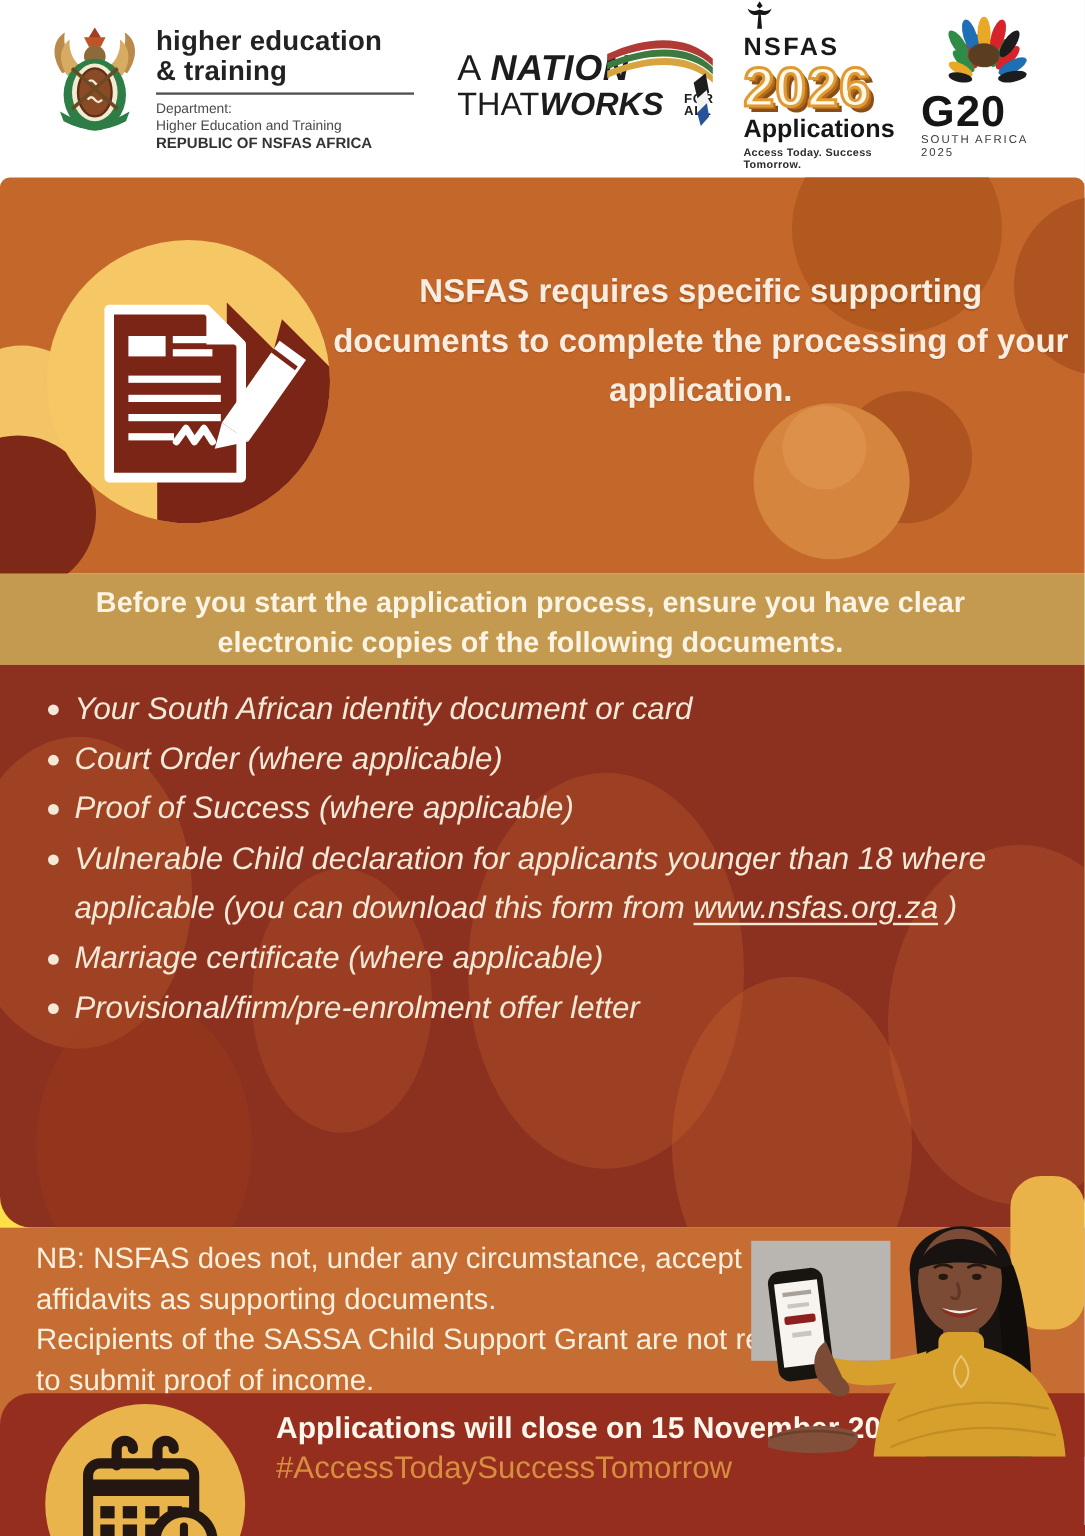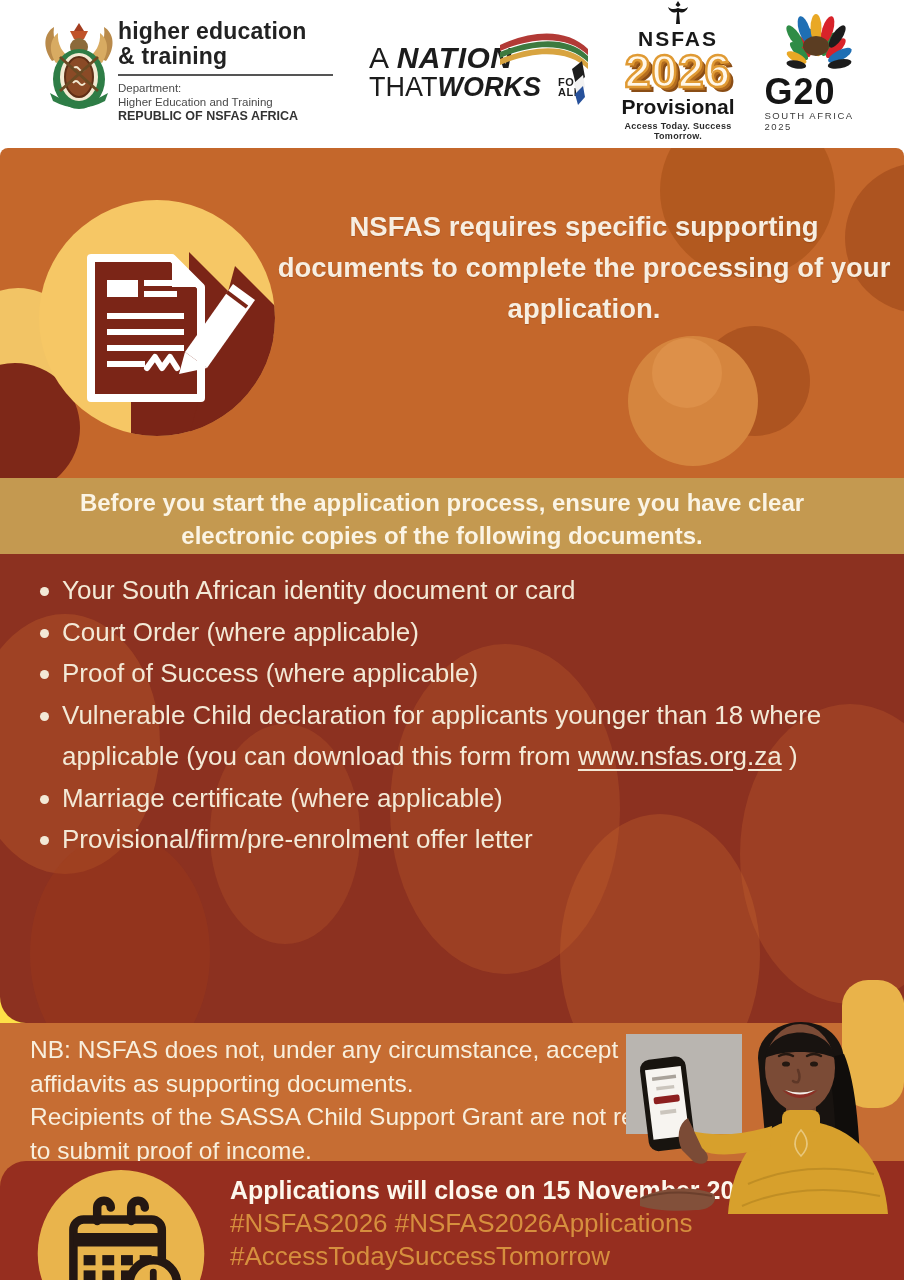--- a/index.html
+++ b/index.html
@@ -17,37 +17,37 @@
 
   
   .header {
     height: 148px;
     background: #ffffff;
     display: flex;
     align-items: center;
     padding: 8px 18px 14px 40px;
     gap: 22px;
   }
-  .dhet-logo { display: flex; align-items: center; }
+  .dhet-logo { display: flex; align-items: flex-end; gap: 12px; }
   .dhet-text { color: #2f2f2f; }
   .dhet-title { font-size: 23px; font-weight: 700; letter-spacing: 0.2px; line-height: 25px; color: #222; }
   .dhet-rule { border: none; border-top: 2px solid #555; margin: 5px 0 5px 0; width: 215px; }
   .dhet-sub { font-size: 11.5px; color: #4a4a4a; line-height: 14px; }
   .dhet-sub .country { font-weight: 700; font-size: 12.5px; color: #333; }
 
   .nation-logo { display: flex; align-items: flex-start; margin-left: 14px; position: relative; width: 250px; height: 92px; }
   .nation-lines { position: absolute; left: 0; top: 18px; color: #1c1c1c; white-space: nowrap; }
   .nl1 { font-size: 30px; line-height: 30px; letter-spacing: 0.5px; }
   .nl1 .thin, .nl2 .thin { font-weight: 400; }
   .nl1 .heavy, .nl2 .heavy { font-weight: 900; font-style: italic; }
   .nl2 { font-size: 27px; line-height: 29px; }
   .forall { display: inline-block; font-weight: 700; font-size: 11px; line-height: 10px; vertical-align: baseline; margin-left: 17px; letter-spacing: 0.5px; }
   .nation-swoosh { position: absolute; right: -6px; top: 0; }
 
-  .nsfas-logo { width: 150px; text-align: center; margin-left: 8px; }
+  .nsfas-logo { width: 150px; text-align: left; margin-left: 8px; }
   .nsfas-word { font-weight: 900; font-size: 21px; letter-spacing: 2px; color: #191919; line-height: 20px; }
   .nsfas-year {
     font-weight: 900; font-size: 46px; line-height: 44px; letter-spacing: 1px;
     color: #fff7e8;
     -webkit-text-stroke: 2.5px #e09a33;
     text-shadow: 3px 3px 0 #b36c1e, 5px 5px 0 #8a4d15;
   }
   .nsfas-app { font-weight: 800; font-size: 21px; color: #161616; line-height: 24px; margin-top: 2px; }
   .nsfas-tag { font-weight: 700; font-size: 9px; color: #2b2b2b; margin-top: 2px; letter-spacing: 0.3px; }
 
@@ -67,41 +67,41 @@
   .c-dark  { background: #b2591f; }
   .c-dark2 { background: #ad5420; }
   .c-light { background: #d5853e; }
   .c-light2{ background: #dd9049; }
   .c-yellow{ background: #f2c465; }
   .c-maroon{ background: #7e2818; }
 
   .doc-badge { position: absolute; left: 39px; top: 52px; width: 236px; height: 236px; }
 
   .hero-copy {
-    position: absolute; left: 276px; top: 58px; width: 616px;
+    position: absolute; left: 276px; top: 74px; width: 616px;
     color: #f7eee1; font-weight: 700; font-size: 27.5px; line-height: 41px;
     text-align: center; text-shadow: 0 1px 1px rgba(90,35,5,0.25);
   }
   .hero-copy p + p { margin-top: 44px; }
 
   
   .banner {
     height: 76px;
     background: #c49950;
     color: #fbf4e4;
     font-weight: 700;
     font-size: 24px;
     line-height: 33px;
     text-align: center;
     padding: 6px 64px 0 44px;
     display: flex; align-items: center; justify-content: center;
   }
 
   
-  .list-wrap { background: #fde047; }
+  .list-wrap { background: #fde047; font-style: italic; }
   .doc-section {
     position: relative;
     height: 469px;
     background: #8c3120;
     border-radius: 0 0 26px 26px;
     overflow: hidden;
     padding: 16px 40px 0 34px;
   }
   .blob { position: absolute; border-radius: 50%; }
   .doc-list { position: relative; list-style: none; color: #f3e9d6; font-size: 26px; line-height: 41.5px; }
@@ -197,21 +197,21 @@
 
     <div class="nsfas-logo">
       <div>
         <svg width="26" height="24" viewBox="0 0 26 24">
           <path d="M13 0 l2.5 4 -2.5 2 -2.5 -2 z" fill="#151515"></path>
           <path d="M13 7 c-4 2 -8 1 -10 -1 c2 6 7 6 9 5 l-1 12 h4 l-1 -12 c2 1 7 1 9 -5 c-2 2 -6 3 -10 1 z" fill="#151515"></path>
         </svg>
       </div>
       <div class="nsfas-word">NSFAS</div>
       <div class="nsfas-year">2026</div>
-      <div class="nsfas-app">Provisional</div>
+      <div class="nsfas-app">Applications</div>
       <div class="nsfas-tag">Access Today. Success Tomorrow.</div>
     </div>
 
     <div class="g20-logo">
       <span>
         <svg width="104" height="62" viewBox="0 0 104 62">
           <g transform="translate(52,58)">
             <g transform="rotate(-80)">
                 <ellipse cx="24" cy="0" rx="12" ry="4.5" fill="#e9a825"></ellipse>
               </g>
@@ -352,21 +352,20 @@
               <rect x="39" y="62" width="7" height="6"></rect>
               <rect x="50" y="62" width="7" height="6"></rect>
             <rect x="28" y="71" width="7" height="4"></rect>
               <rect x="39" y="71" width="7" height="4"></rect>
           </g>
           <circle cx="69" cy="70" r="14" fill="#e9b44c" stroke="#241712" stroke-width="5"></circle>
           <path d="M69 63 v7 l6 3" fill="none" stroke="#241712" stroke-width="4" stroke-linecap="round"></path>
         </svg>
       </div>
       <div class="footer-close">Applications will close on 15 November 2025.</div>
-      <div class="footer-tags">#NSFAS2026 #NSFAS2026Applications</div>
       <div class="footer-tags">#AccessTodaySuccessTomorrow</div>
     </div>
 
     <div class="photo">
       <svg width="282" height="252" viewBox="0 0 282 252">
         <rect x="220" y="18" width="62" height="128" rx="26" fill="#e9b34a"></rect>
         <rect x="4" y="72" width="116" height="100" fill="#b9b5b0"></rect>
 
         <path d="M136 96 C136 52 216 44 222 96 L228 252 L150 252 Z" fill="#181310"></path>
         <path d="M205 96 C214 140 216 190 212 252 L238 252 C240 180 234 120 222 92 Z" fill="#100d0b"></path>

